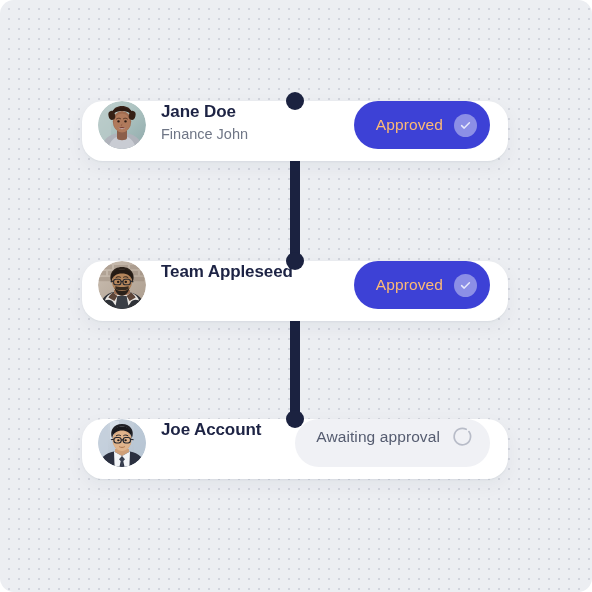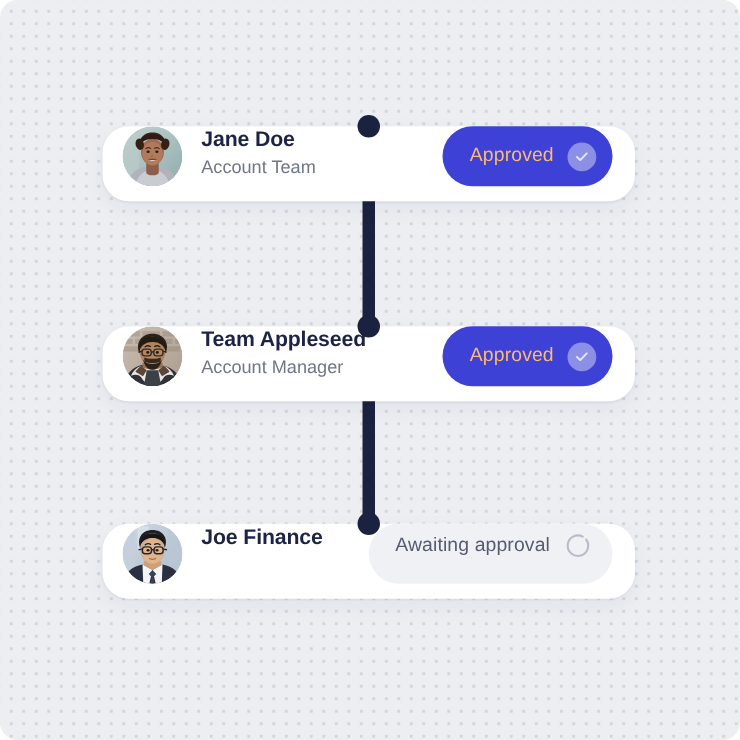--- a/index.html
+++ b/index.html
@@ -214,21 +214,21 @@
           <path d="M18.6 17.9c1.2-.9 2.8-.9 3.9-.2M25.5 17.7c1.1-.7 2.7-.7 3.9.2" stroke="#4a2d1f" stroke-width="0.9" fill="none" stroke-linecap="round"></path>
           <path d="M20.4 26.3c1.8 1.6 5.4 1.6 7.2 0-1 2.5-6.2 2.5-7.2 0z" fill="#ffffff"></path>
           <path d="M20.4 26.3c1.8-.5 5.4-.5 7.2 0-1.4 2.6-5.8 2.6-7.2 0z" fill="#7c3f33"></path>
           <path d="M20.4 26.3c1.8 1.7 5.4 1.7 7.2 0-1.1 1-6.1 1-7.2 0z" fill="#ffffff"></path>
           <path d="M24 23.2c-.7.9-1.3 1.2-.3 1.5" stroke="#8c5a42" stroke-width="0.7" fill="none" stroke-linecap="round"></path>
         </g>
       </svg>
     </div>
     <div class="person">
       <div class="person-name">Jane Doe</div>
-      <div class="person-role">Account Team</div>
+      <div class="person-role">Finance John</div>
     </div>
     <div class="pill pill-approved">
       <span class="pill-label">Approved</span>
       <span class="check-circle">
         <svg width="13" height="13" viewBox="0 0 13 13" xmlns="http://www.w3.org/2000/svg">
           <path d="M2.6 6.6 L5.2 9.1 L10.4 3.7" stroke="#e7e8fb" stroke-width="1.5" fill="none" stroke-linecap="round" stroke-linejoin="round"></path>
         </svg>
       </span>
     </div>
   </div>
@@ -278,21 +278,20 @@
             <rect x="25" y="18.3" width="7.4" height="5.4" rx="2.3"></rect>
             <path d="M23 20.6h2"></path>
             <path d="M15.6 20.1l-3 .6M32.4 20.1l3 .6"></path>
           </g>
           <path d="M18 16.5c1.3-1 3.2-1 4.4-.3M25.6 16.2c1.2-.7 3.1-.7 4.4.3" stroke="#2d2219" stroke-width="1" fill="none" stroke-linecap="round"></path>
         </g>
       </svg>
     </div>
     <div class="person">
       <div class="person-name">Team Appleseed</div>
-      <div class="person-role">Account Manager</div>
     </div>
     <div class="pill pill-approved">
       <span class="pill-label">Approved</span>
       <span class="check-circle">
         <svg width="13" height="13" viewBox="0 0 13 13" xmlns="http://www.w3.org/2000/svg">
           <path d="M2.6 6.6 L5.2 9.1 L10.4 3.7" stroke="#e7e8fb" stroke-width="1.5" fill="none" stroke-linecap="round" stroke-linejoin="round"></path>
         </svg>
       </span>
     </div>
   </div>
@@ -331,21 +330,21 @@
             <rect x="25.2" y="18.5" width="7.3" height="5.5" rx="2.4"></rect>
             <path d="M23.2 20.8h2"></path>
             <path d="M15.9 20.3l-3.1.5M32.5 20.3l3.1.5"></path>
           </g>
           <path d="M18.2 16.8c1.3-1 3.2-1 4.3-.3M25.7 16.5c1.1-.7 3-.7 4.3.3" stroke="#1f1f24" stroke-width="1" fill="none" stroke-linecap="round"></path>
           <path d="M21.5 27.8c1.6.9 3.4.9 5 0" stroke="#a9734c" stroke-width="1" fill="none" stroke-linecap="round"></path>
         </g>
       </svg>
     </div>
     <div class="person">
-      <div class="person-name">Joe Finance</div>
+      <div class="person-name">Joe Account</div>
     </div>
     <div class="pill pill-pending">
       <span class="pill-label">Awaiting approval</span>
       <span class="spinner">
         <svg width="23" height="23" viewBox="0 0 23 23" xmlns="http://www.w3.org/2000/svg">
           <path d="M17.9 5.6 A8.2 8.2 0 1 1 15.2 3.3" stroke="#b8bcc8" stroke-width="1.7" fill="none" stroke-linecap="round"></path>
         </svg>
       </span>
     </div>
   </div>

